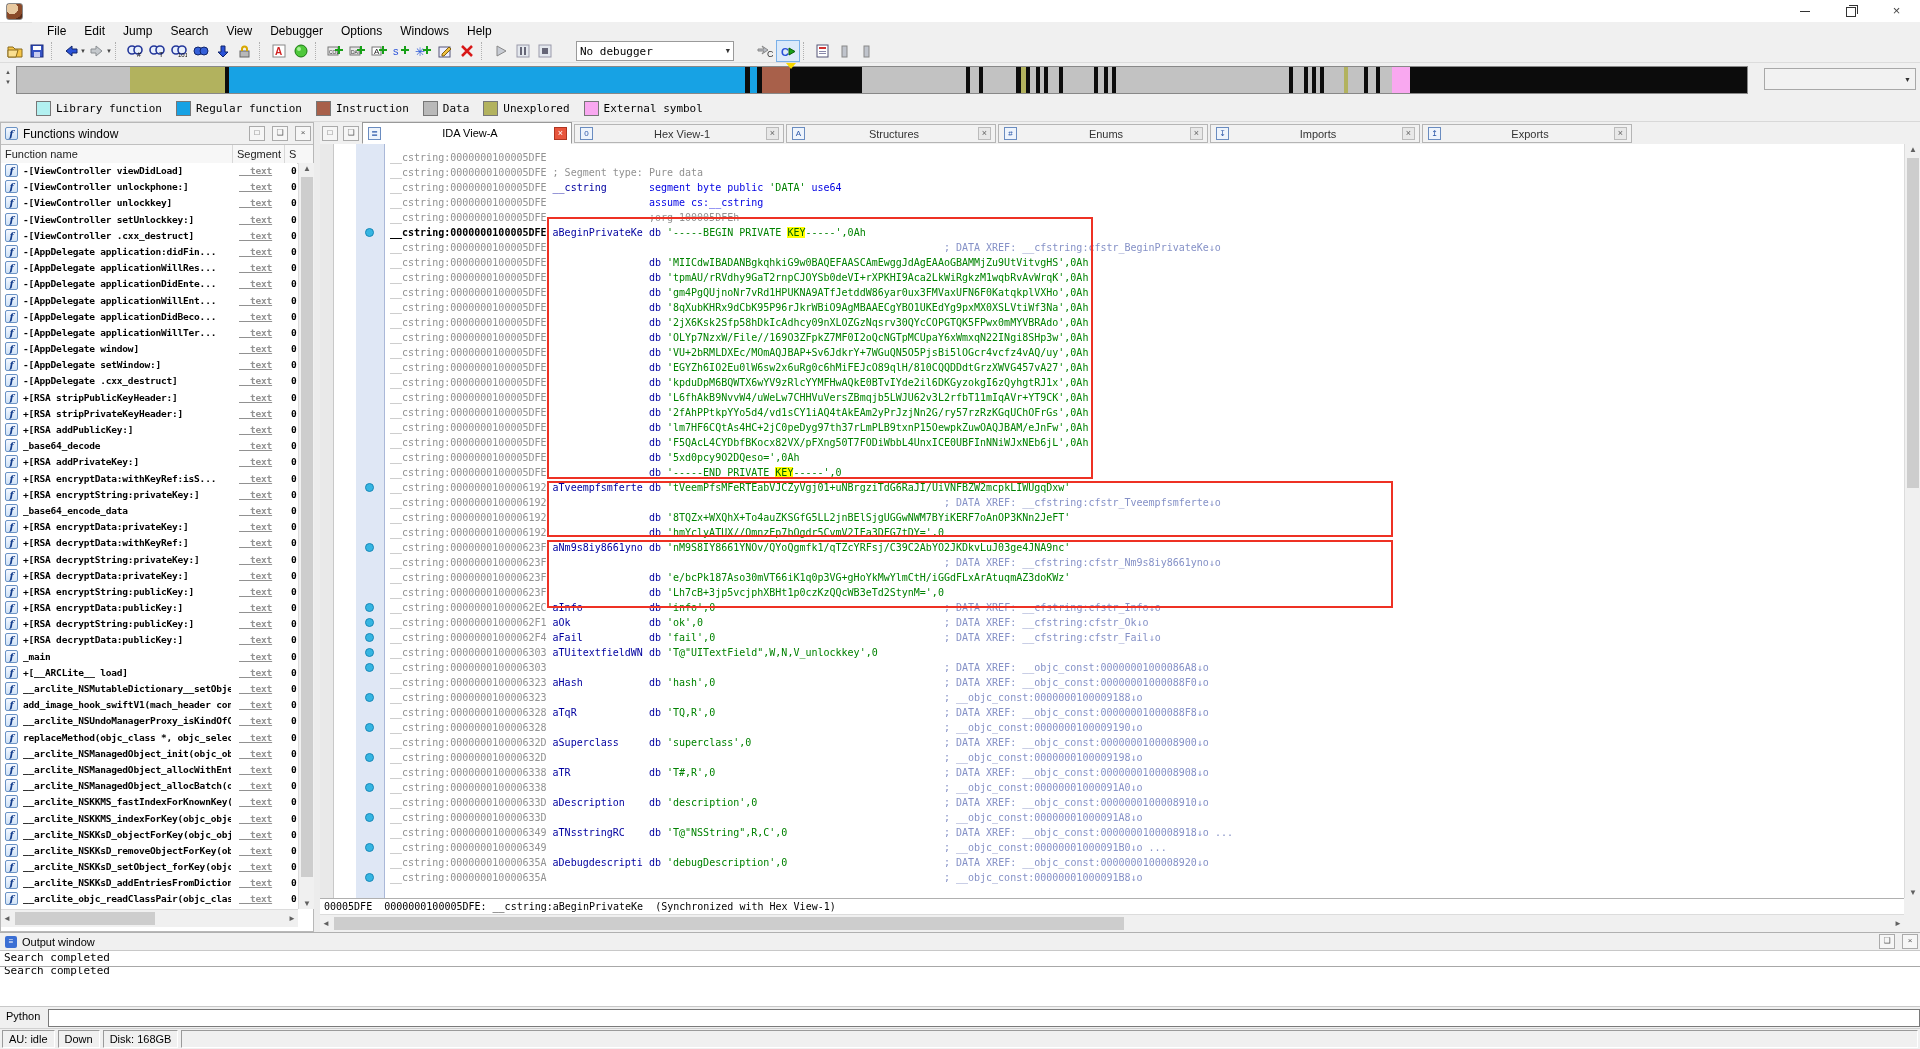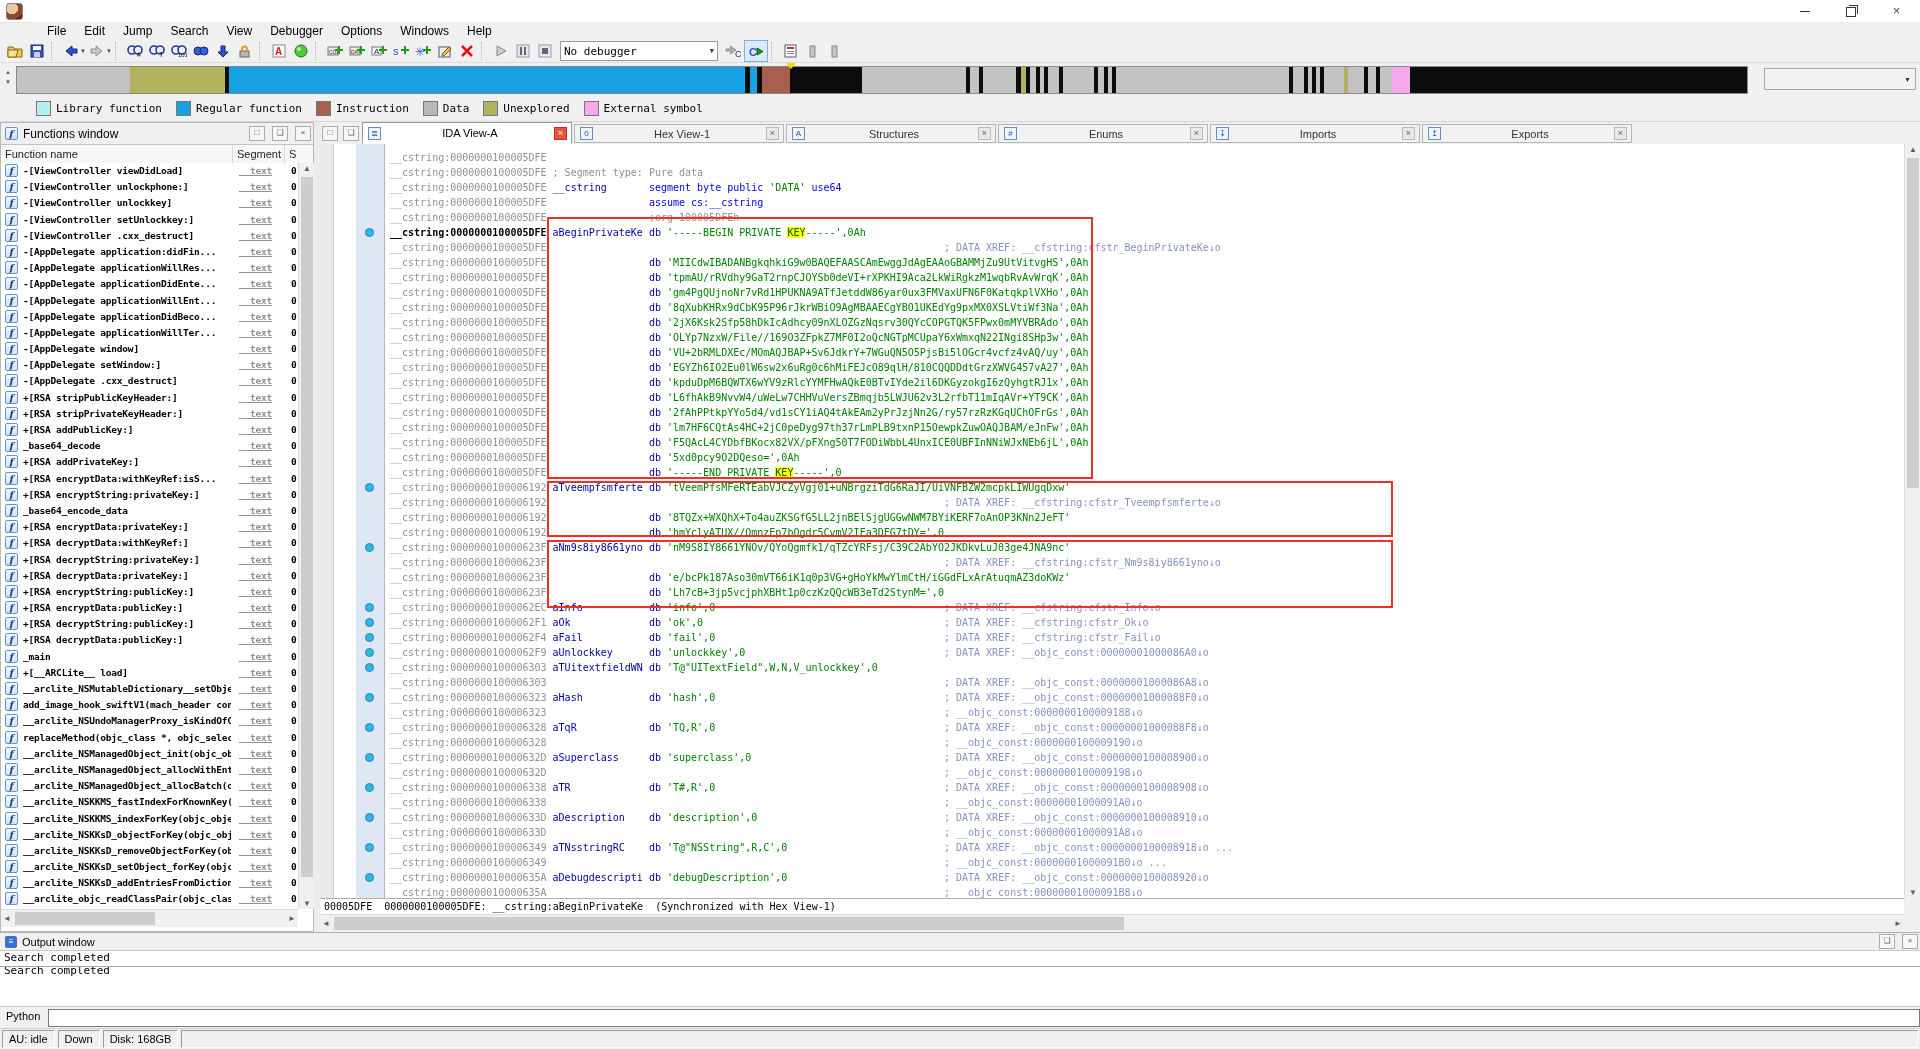--- a/index.html
+++ b/index.html
@@ -20,21 +20,21 @@
   
   #menubar{left:0;top:22px;width:1920px;height:18px;background:#f0f0f0;display:flex;align-items:center;padding-left:6px;box-sizing:border-box;margin-left:32px;}
   .menu-item{padding:1px 9px;white-space:nowrap;}
   
   #toolbar{left:0;top:40px;width:1920px;height:23px;background:#f0f0f0;border-bottom:1px solid #dcdcdc;display:flex;align-items:center;padding-left:4px;box-sizing:border-box;}
   .tsep{width:5px;height:18px;border-left:1px dotted #b0b0b0;margin:0 3px;}
   .tbtn{width:22px;height:20px;display:flex;align-items:center;justify-content:center;}
   .tbtn svg{display:block;}
   .darr{font-size:6px;color:#444;margin-left:-2px;}
   #dbgcombo{width:150px;height:18px;background:#fff;border:1px solid #9a9a9a;display:flex;align-items:center;justify-content:space-between;
-            font-family:"DejaVu Sans Mono",monospace;font-size:11px;padding:0 3px;margin:0 4px;}
+            font-family:"DejaVu Sans Mono",monospace;font-size:11px;padding:0 3px;margin:0 20px;}
   #dbgcombo .ca{font-size:7px;color:#333;}
   .tbtn.hl{border:1px solid #7ab0e8;background:#dceafa;}
   
   #bandrow{left:0;top:63px;width:1920px;height:33px;background:#f0f0f0;}
   #bandarrows{left:2px;top:4px;width:12px;height:24px;font-size:6px;color:#555;line-height:10px;text-align:center;}
   #band{left:16px;top:3px;width:1730px;height:26px;border:1px solid #888;display:flex;overflow:hidden;background:#c2c2c2;}
   .bseg{height:100%;}
   #bandmarker{left:786px;top:0px;width:0;height:0;border-left:5px solid transparent;border-right:5px solid transparent;border-top:6px solid #f8d800;}
   #bandcombo{left:1764px;top:5px;width:152px;height:22px;background:#f2f2f2;border:1px solid #a8a8a8;display:flex;align-items:center;justify-content:flex-end;padding-right:4px;box-sizing:border-box;}
   #bandcombo .ca{font-size:7px;color:#333;}
@@ -795,21 +795,20 @@
             <div class="dline"><span class="sa">__cstring:0000000100006192</span><span class="sp">                                                                  </span><span class="sc">; DATA XREF: __cfstring:cfstr_Tveempfsmferte↓o</span></div>
             <div class="dline"><span class="sa">__cstring:0000000100006192</span><span class="sp">                 </span><span class="sd">db </span><span class="ss">'8TQZx+WXQhX+To4auZKSGfG5LL2jnBElSjgUGGwNWM7BYiKERF7oAnOP3KNn2JeFT'</span></div>
             <div class="dline"><span class="sa">__cstring:0000000100006192</span><span class="sp">                 </span><span class="sd">db </span><span class="ss">'hmYclyATUX//OmnzEp7bOgdr5CvmV2IEa3DFG7tDY=',0</span></div>
             <div class="dline"><span class="sa">__cstring:000000010000623F</span><span class="sp"> </span><span class="sl">aNm9s8iy8661yno</span><span class="sp"> </span><span class="sd">db </span><span class="ss">'nM9S8IY8661YNOv/QYoQgmfk1/qTZcYRFsj/C39C2AbYO2JKDkvLuJ03ge4JNA9nc'</span></div>
             <div class="dline"><span class="sa">__cstring:000000010000623F</span><span class="sp">                                                                  </span><span class="sc">; DATA XREF: __cfstring:cfstr_Nm9s8iy8661yno↓o</span></div>
             <div class="dline"><span class="sa">__cstring:000000010000623F</span><span class="sp">                 </span><span class="sd">db </span><span class="ss">'e/bcPk187Aso30mVT66iK1q0p3VG+gHoYkMwYlmCtH/iGGdFLxArAtuqmAZ3doKWz'</span></div>
             <div class="dline"><span class="sa">__cstring:000000010000623F</span><span class="sp">                 </span><span class="sd">db </span><span class="ss">'Lh7cB+3jp5vcjphXBHt1p0czKzQQcWB3eTd2StynM=',0</span></div>
             <div class="dline"><span class="sa">__cstring:00000001000062EC</span><span class="sp"> </span><span class="sl">aInfo</span><span class="sp">           </span><span class="sd">db </span><span class="ss">'info',0</span><span class="sp">                                      </span><span class="sc">; DATA XREF: __cfstring:cfstr_Info↓o</span></div>
             <div class="dline"><span class="sa">__cstring:00000001000062F1</span><span class="sp"> </span><span class="sl">aOk</span><span class="sp">             </span><span class="sd">db </span><span class="ss">'ok',0</span><span class="sp">                                        </span><span class="sc">; DATA XREF: __cfstring:cfstr_Ok↓o</span></div>
             <div class="dline"><span class="sa">__cstring:00000001000062F4</span><span class="sp"> </span><span class="sl">aFail</span><span class="sp">           </span><span class="sd">db </span><span class="ss">'fail',0</span><span class="sp">                                      </span><span class="sc">; DATA XREF: __cfstring:cfstr_Fail↓o</span></div>
-            <div class="dline"><span class="sa">__cstring:00000001000062F9</span><span class="sp"> </span><span class="sl">aUnlockkey</span><span class="sp">      </span><span class="sd">db </span><span class="ss">'unlockkey',0</span><span class="sp">                                 </span><span class="sc">; DATA XREF: __objc_const:00000001000086A0↓o</span></div>
             <div class="dline"><span class="sa">__cstring:0000000100006303</span><span class="sp"> </span><span class="sl">aTUitextfieldWN</span><span class="sp"> </span><span class="sd">db </span><span class="ss">'T@"UITextField",W,N,V_unlockkey',0</span></div>
             <div class="dline"><span class="sa">__cstring:0000000100006303</span><span class="sp">                                                                  </span><span class="sc">; DATA XREF: __objc_const:00000001000086A8↓o</span></div>
             <div class="dline"><span class="sa">__cstring:0000000100006323</span><span class="sp"> </span><span class="sl">aHash</span><span class="sp">           </span><span class="sd">db </span><span class="ss">'hash',0</span><span class="sp">                                      </span><span class="sc">; DATA XREF: __objc_const:00000001000088F0↓o</span></div>
             <div class="dline"><span class="sa">__cstring:0000000100006323</span><span class="sp">                                                                  </span><span class="sc">; __objc_const:0000000100009188↓o</span></div>
             <div class="dline"><span class="sa">__cstring:0000000100006328</span><span class="sp"> </span><span class="sl">aTqR</span><span class="sp">            </span><span class="sd">db </span><span class="ss">'TQ,R',0</span><span class="sp">                                      </span><span class="sc">; DATA XREF: __objc_const:00000001000088F8↓o</span></div>
             <div class="dline"><span class="sa">__cstring:0000000100006328</span><span class="sp">                                                                  </span><span class="sc">; __objc_const:0000000100009190↓o</span></div>
             <div class="dline"><span class="sa">__cstring:000000010000632D</span><span class="sp"> </span><span class="sl">aSuperclass</span><span class="sp">     </span><span class="sd">db </span><span class="ss">'superclass',0</span><span class="sp">                                </span><span class="sc">; DATA XREF: __objc_const:0000000100008900↓o</span></div>
             <div class="dline"><span class="sa">__cstring:000000010000632D</span><span class="sp">                                                                  </span><span class="sc">; __objc_const:0000000100009198↓o</span></div>
             <div class="dline"><span class="sa">__cstring:0000000100006338</span><span class="sp"> </span><span class="sl">aTR</span><span class="sp">             </span><span class="sd">db </span><span class="ss">'T#,R',0</span><span class="sp">                                      </span><span class="sc">; DATA XREF: __objc_const:0000000100008908↓o</span></div>
             <div class="dline"><span class="sa">__cstring:0000000100006338</span><span class="sp">                                                                  </span><span class="sc">; __objc_const:00000001000091A0↓o</span></div>

